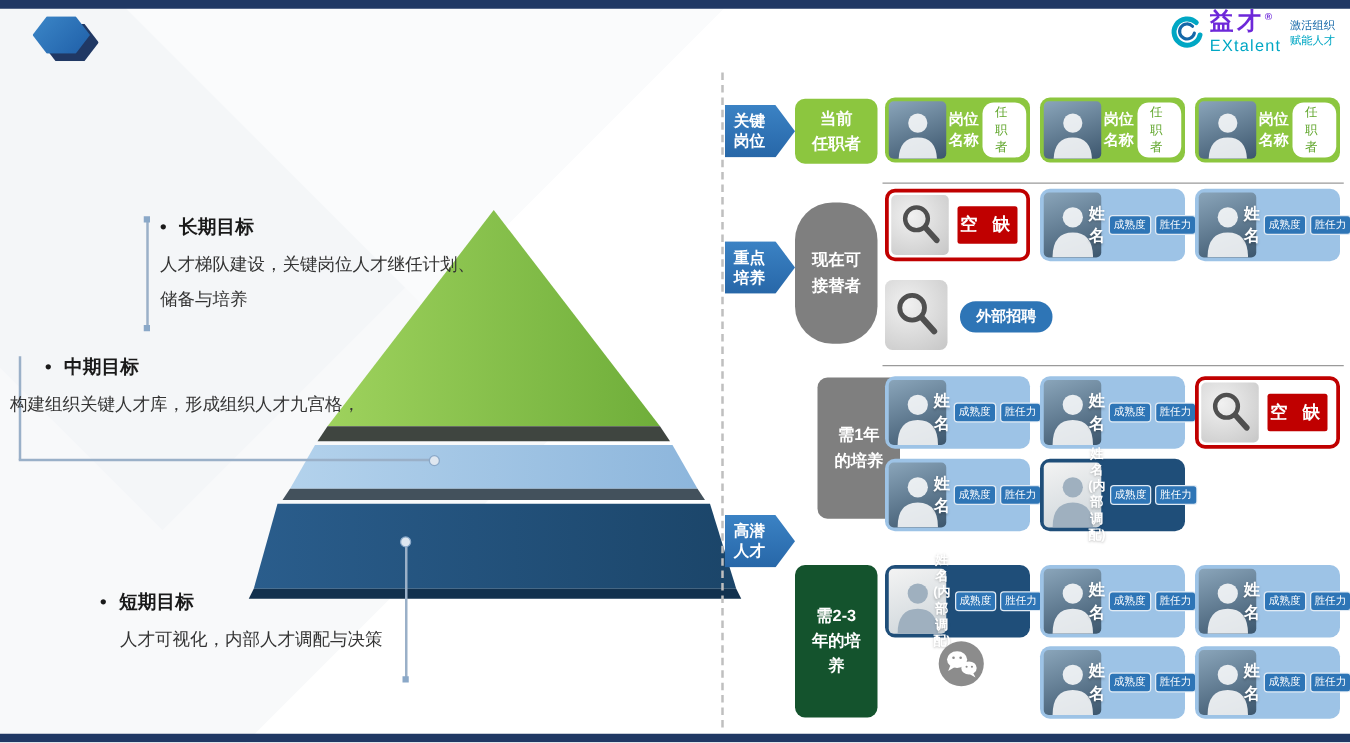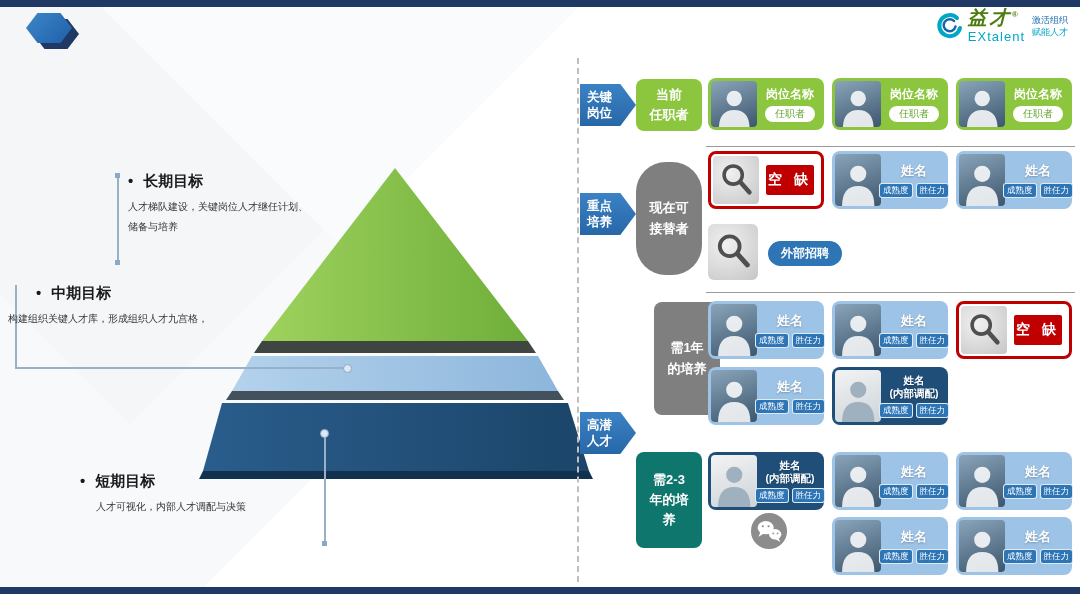--- a/index.html
+++ b/index.html
@@ -12,71 +12,71 @@
   .d1{left:-170px;top:-300px;width:600px;height:600px;background:#f7f8fa;}
   .d2{left:-330px;top:-40px;width:680px;height:680px;background:#f2f4f6;opacity:.55;}
   .d3{left:60px;top:-430px;width:560px;height:560px;background:#fafbfc;}
   
   .hex,.hexsh{position:absolute;width:46px;height:30px;clip-path:polygon(25% 0,75% 0,100% 50%,75% 100%,25% 100%,0 50%);z-index:3;}
   .hexsh{left:33px;top:19px;background:#203864;}
   .hex{left:26px;top:13px;background:linear-gradient(135deg,#3c87c8,#1f5fa8);}
   
   .logo{position:absolute;right:12px;top:8px;display:flex;align-items:center;z-index:6;}
   .swoosh{width:30px;height:30px;margin-right:4px;}
-  .lbrand{font-size:19px;font-weight:bold;color:#4d7c0f;letter-spacing:3px;line-height:1;font-style:italic;}
+  .lbrand{font-size:19px;font-weight:bold;color:#6d28d9;letter-spacing:3px;line-height:1;}
   .lbrand sup{font-size:8px;letter-spacing:0;}
   .lsub{font-size:13px;color:#00a7c4;letter-spacing:1px;margin-top:2px;}
   .ltags{margin-left:7px;display:flex;flex-direction:column;justify-content:center;gap:3px;font-size:9px;line-height:1;}
   .lt1{color:#1467a8}.lt2{color:#00a7c4}
   
   .pyr{position:absolute;left:198px;top:160px;width:400px;height:330px;z-index:1;}
   
   .cline{position:absolute;background:#9ab0c8;z-index:1;}
   .cdot{position:absolute;width:7px;height:7px;border-radius:50%;background:#dfe7f0;border:1.5px solid #8aa8c8;z-index:2;}
   .csq{position:absolute;width:5px;height:5px;background:#8aa8c8;z-index:2;}
   
   .goal{position:absolute;z-index:2;}
   .goal-title{font-size:15px;font-weight:bold;color:#1a1a1a;}
   .bullet{margin-right:10px;}
-  .goal-body{font-size:10px;color:#333;line-height:2;margin-top:6px;}
+  .goal-body{font-size:14px;color:#333;line-height:2;margin-top:6px;}
   .g0{left:128px;top:172px;}
   .g1{left:8px;top:284px;}
   .g1 .goal-title{margin-left:28px;}
   .g2{left:80px;top:472px;}
   .g2 .goal-body{margin-left:16px;}
   
   .vline{position:absolute;left:577px;top:58px;height:524px;border-left:2px dashed #bfbfbf;z-index:1;}
   .hdivider{position:absolute;left:706px;width:369px;border-top:1px solid #9a9a9a;z-index:1;}
   .div1{top:146px}.div2{top:292px}
   
   .arrow{position:absolute;left:580px;width:56px;height:42px;background:linear-gradient(180deg,#3b82c4,#2767a8);
     clip-path:polygon(0 0,72% 0,100% 50%,72% 100%,0 100%);color:#fff;font-weight:bold;font-size:12.5px;
     display:flex;flex-direction:column;justify-content:center;padding-left:7px;line-height:1.3;z-index:2;box-sizing:border-box;}
   .a0{top:84px}.a1{top:193px}.a2{top:412px}
   
   .box{position:absolute;left:636px;width:66px;border-radius:8px;color:#fff;font-weight:bold;font-size:13px;
     display:flex;flex-direction:column;align-items:center;justify-content:center;line-height:1.55;text-align:center;z-index:2;}
   .b0{top:79px;height:52px;background:#8cc63f;}
   .b1{top:162px;height:113px;background:#7f7f7f;border-radius:30px;}
   .b2{top:302px;height:113px;background:#7f7f7f;margin-left:18px;}
-  .b3{top:452px;height:96px;background:#0f766e;}
+  .b3{top:452px;height:122px;background:#14532d;}
   
   .cardline{position:absolute;left:708px;width:370px;height:58px;display:flex;gap:8px;align-items:stretch;z-index:2;}
   .l00{top:78px;height:52px}.l10{top:151px}.l11{top:224px}.l20{top:301px}.l21{top:367px}.l30{top:452px}.l31{top:517px}
   .card{flex:0 0 116px;width:116px;display:flex;align-items:center;padding:3px;border-radius:8px;box-sizing:border-box;}
   .c-green{background:#8cc63f;}
   .c-blue{background:#9dc3e6;}
   .c-navy{background:#1f4e79;}
   .c-vac{background:#fff;border:3px solid #c00000;padding:2px;}
   .photo{flex:0 0 46px;width:46px;align-self:stretch;border-radius:4px;overflow:hidden;display:flex;align-items:flex-end;justify-content:center;margin-right:2px;}
   .photo svg{width:88%;height:92%;display:block;}
   .p-dark{background:linear-gradient(160deg,#8aa5ba,#3c566d);color:rgba(255,255,255,.85);}
   .p-light{background:linear-gradient(160deg,#f3f3f3,#ccd4d9);color:#9fb0bf;}
   .p-mag{background:radial-gradient(circle at 35% 35%,#f1f1f1,#c6c6c6);align-items:center;color:#4f4f4f;}
-  .col{flex:1;display:flex;flex-direction:column;align-items:center;justify-content:center;gap:3px;min-width:0;}
+  .col{flex:1;display:flex;flex-direction:row;align-items:center;justify-content:center;gap:3px;min-width:0;}
   .pos-title{color:#fff;font-weight:bold;font-size:12px;}
   .pos-badge{background:#fff;color:#61a62c;font-size:10px;padding:1px 10px;border-radius:9px;}
   .p-name{color:#fff;font-weight:bold;font-size:13px;text-shadow:0 1px 2px rgba(0,0,0,.25);text-align:center;}
   .c-navy .p-name{font-size:10.5px;}
   .nl{line-height:1.25;}
   .tags{display:flex;gap:3px;}
   .tag{background:#2e75b6;border:1px solid rgba(255,255,255,.85);color:#fff;font-size:8.5px;padding:0 3px;border-radius:3px;line-height:1.6;white-space:nowrap;}
   .vac-label{flex:1;margin:0 5px;background:#c00000;color:#fff;font-weight:bold;font-size:14px;letter-spacing:4px;text-align:center;padding:6px 0;border-radius:2px;}
   .ext{display:flex;align-items:center;gap:10px;}
   .ext .photo{flex:0 0 50px;width:50px;height:56px;border-radius:6px;align-items:center;margin:0;}

